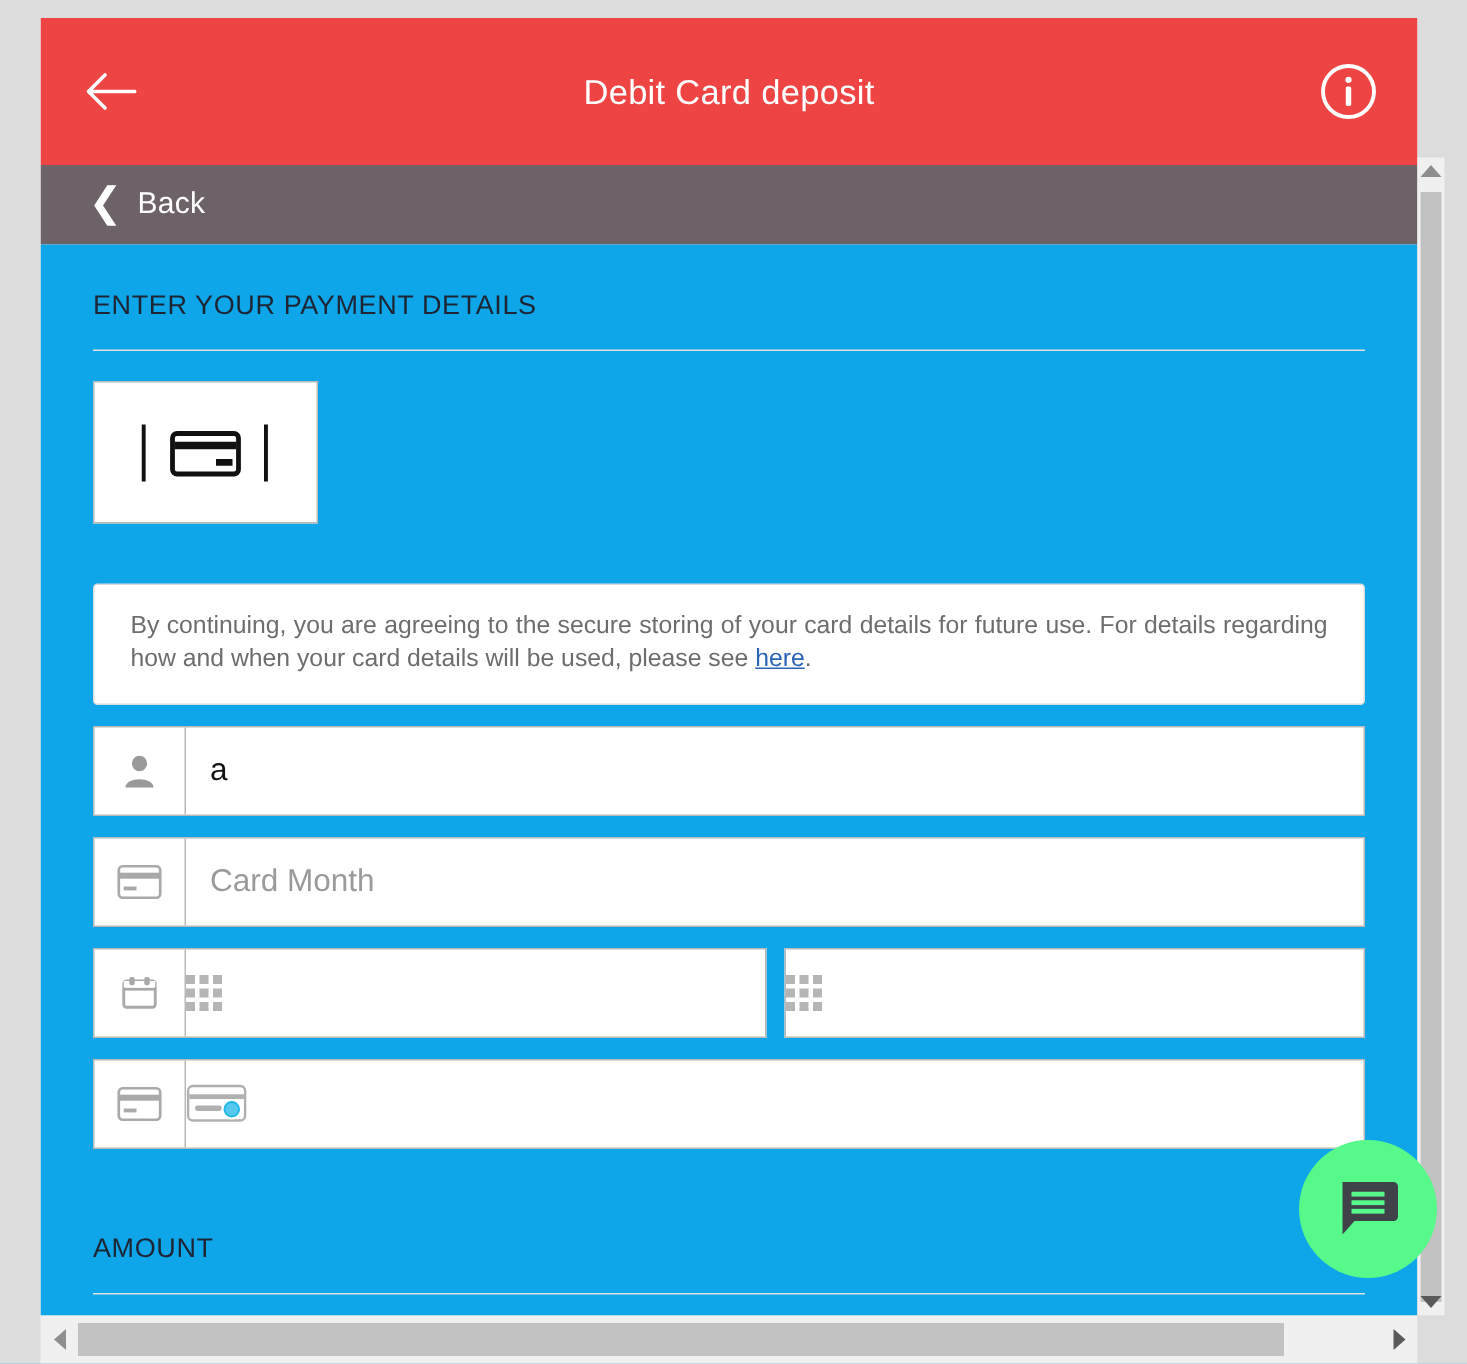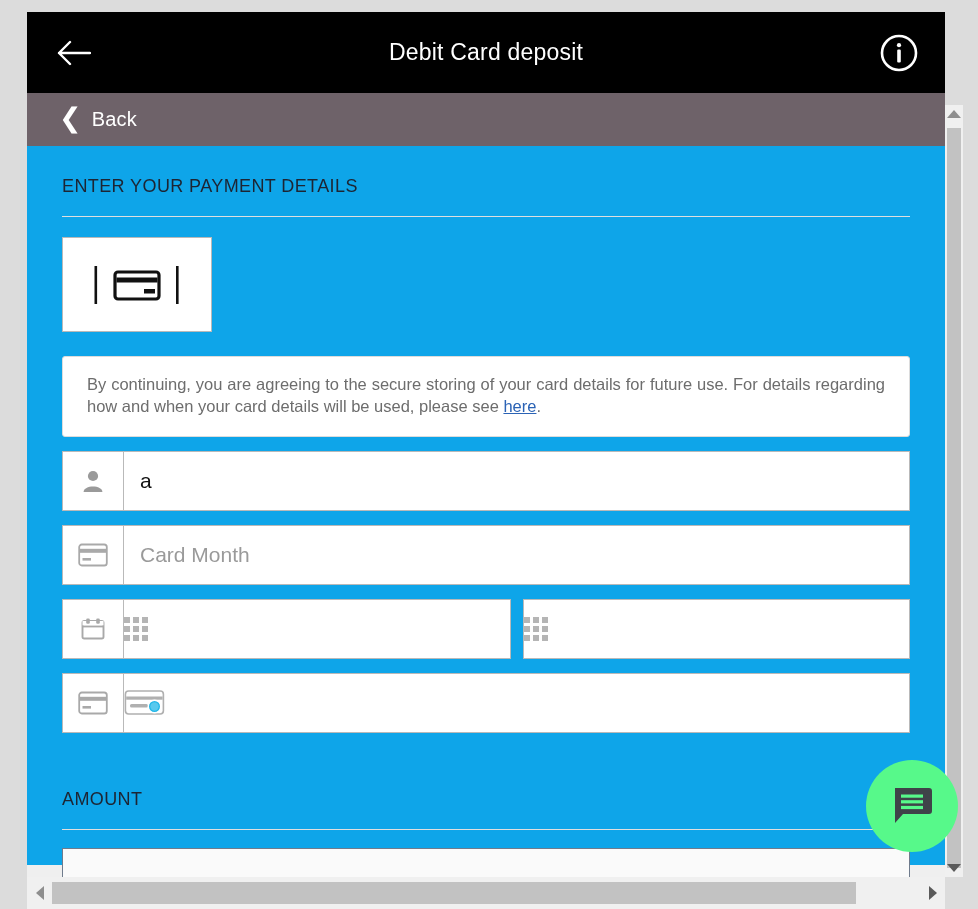--- a/index.html
+++ b/index.html
@@ -27,22 +27,22 @@
     top: 12px;
     width: 918px;
     height: 865px;
     background: #efefef;
     overflow: hidden;
   }
 
   
   #titlebar {
     position: relative;
-    height: 81px;
-    background: #000000;
+    height: 98px;
+    background: #ef4444;
     display: flex;
     align-items: center;
     padding: 0 24px;
     gap: 16px;
   }
   #back-arrow-btn {
     width: 46px; height: 46px;
     display: flex; align-items: center; justify-content: center;
     flex: 0 0 auto;
     cursor: pointer;
@@ -116,21 +116,21 @@
     background: #ffffff;
     border: 1px solid #b9b9b9;
     display: flex;
     align-items: center;
     justify-content: center;
     cursor: pointer;
   }
 
   
   #notice {
-    margin-top: 24px;
+    margin-top: 40px;
     background: #ffffff;
     border: 1px solid #dcdcdc;
     border-radius: 3px;
     padding: 17px 24px 18px 24px;
     font-size: 16.5px;
     line-height: 1.33;
     color: #6d6d6d;
     text-align: justify;
   }
   #notice a {

